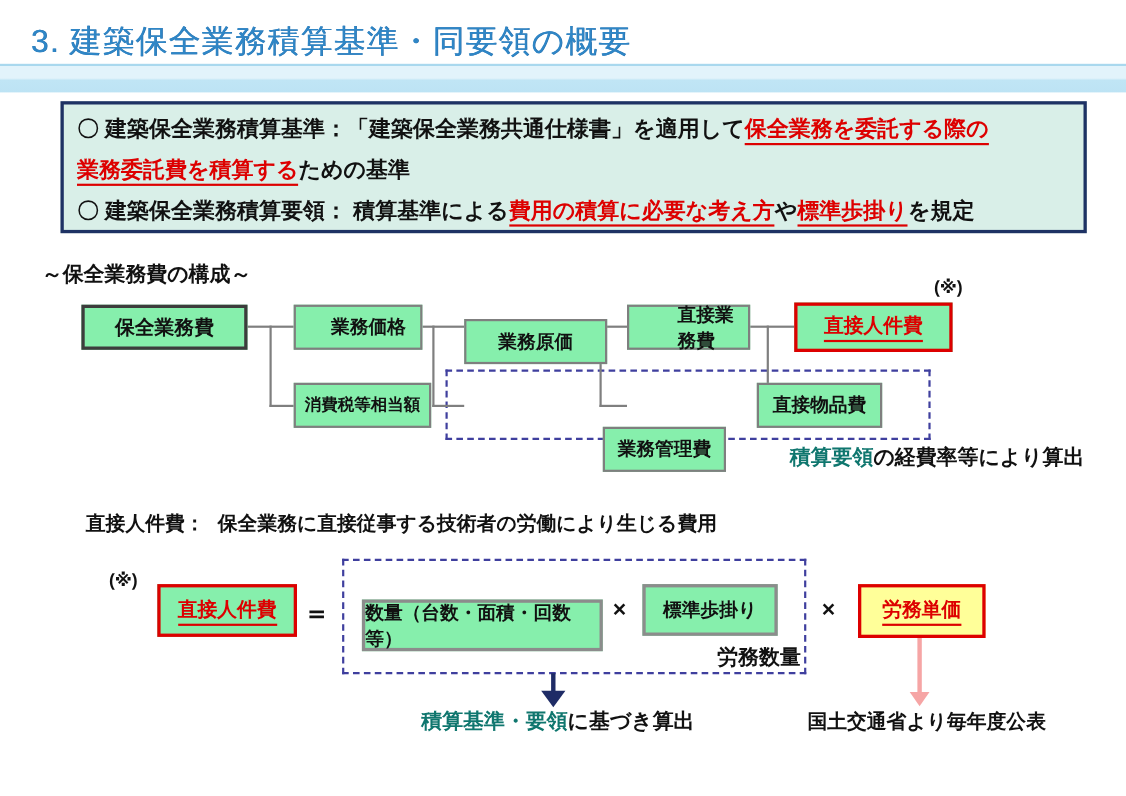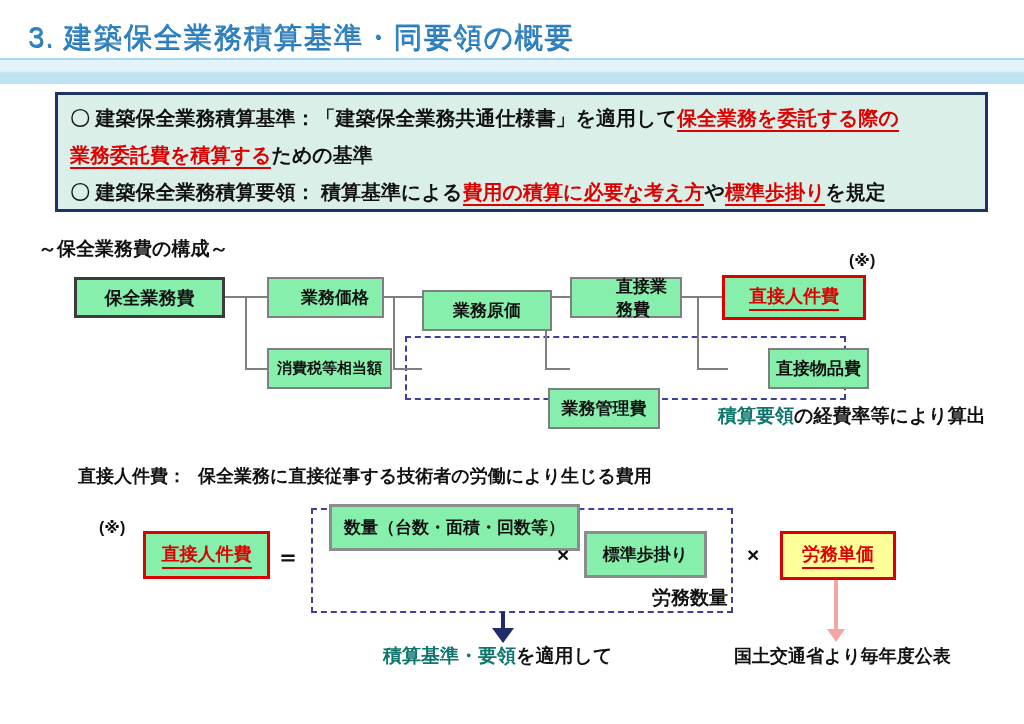--- a/index.html
+++ b/index.html
@@ -35,21 +35,21 @@
   .mark{position:absolute;font-size:16px;font-weight:bold;}
   .note{position:absolute;font-size:19px;font-weight:bold;white-space:nowrap;}
   .blue{color:#0f766e;}
 
   
   .def-line{left:78px;top:464px;font-size:18px;font-weight:bold;white-space:nowrap;}
   .def-line .gap{margin-left:12px;}
   .opsign{position:absolute;font-weight:bold;font-size:21px;}
   .eq{left:276px;top:541px;font-size:24px;}
   .lhs-box{left:143px;top:531px;width:127px;height:48px;}
-  .qty-box{left:329px;top:504px;width:251px;height:47px;border-width:3px;border-color:#8c8c8c;font-size:17px;}
+  .qty-box{left:329px;top:545px;width:219px;height:47px;border-width:3px;border-color:#8c8c8c;font-size:17px;}
   .rate-box{left:584px;top:531px;width:123px;height:47px;border-width:3px;border-color:#8c8c8c;}
   .unit-box{left:780px;top:531px;width:116px;height:49px;background:#ffff99;}
   .formula-dashed{left:311px;top:508px;width:422px;height:105px;}
   .group-label{left:620px;top:585px;width:108px;text-align:right;}
 
   
   .shaft{position:absolute;}
   .navy-shaft{left:501px;top:612px;width:4px;height:18px;background:#1f2c66;}
   .navy-head{position:absolute;left:492px;top:628px;width:0;height:0;
              border-left:11px solid transparent;border-right:11px solid transparent;
@@ -94,21 +94,21 @@
   <div class="fbox root" style="left:74px;top:277px;width:151px;">保全業務費</div>
   <div class="fbox" style="left:267px;top:277px;width:117px;padding-left:19px;">業務価格</div>
   <div class="fbox" style="left:422px;top:290px;width:130px;">業務原価</div>
   <div class="fbox" style="left:570px;top:277px;width:112px;padding-left:44px;">直接業務費</div>
   <div class="fbox redbox" style="left:722px;top:275px;width:144px;height:45px;">
       <span class="red-u">直接人件費</span>
     </div>
 
   <div class="fbox smalltxt" style="left:267px;top:348px;width:125px;">消費税等相当額</div>
   <div class="fbox" style="left:548px;top:348px;width:112px;margin-top:40px;">業務管理費</div>
-  <div class="fbox" style="left:768px;top:348px;width:101px;">直接物品費</div>
+  <div class="fbox" style="left:688px;top:348px;width:114px;">直接物品費</div>
 
   <div class="note" style="left:718px;top:403px;"><span class="blue">積算要領</span><span>の経費率等により算出</span></div>
 
   <div class="abs def-line"><span>直接人件費：</span><span class="gap">保全業務に直接従事する技術者の労働により生じる費用</span></div>
 
   <div class="mark" style="left:99px;top:518px;">(※)</div>
   <div class="fbox redbox lhs-box">
       <span class="red-u">直接人件費</span>
     </div>
   <div class="opsign eq">＝</div>
@@ -121,16 +121,16 @@
   <div class="opsign" style="left:747px;top:543px;">×</div>
   <div class="fbox redbox unit-box">
       <span class="red-u">労務単価</span>
     </div>
 
   <div class="shaft navy-shaft"></div>
   <div class="navy-head"></div>
   <div class="shaft pink-shaft"></div>
   <div class="pink-head"></div>
 
-  <div class="note" style="left:383px;top:643px;"><span class="blue">積算基準・要領</span><span>を適用して</span></div>
+  <div class="note" style="left:383px;top:643px;"><span class="blue">積算基準・要領</span><span>に基づき算出</span></div>
   <div class="note" style="left:734px;top:644px;font-size:18px;">国土交通省より毎年度公表</div>
 
 </div>
 
 </body></html>

